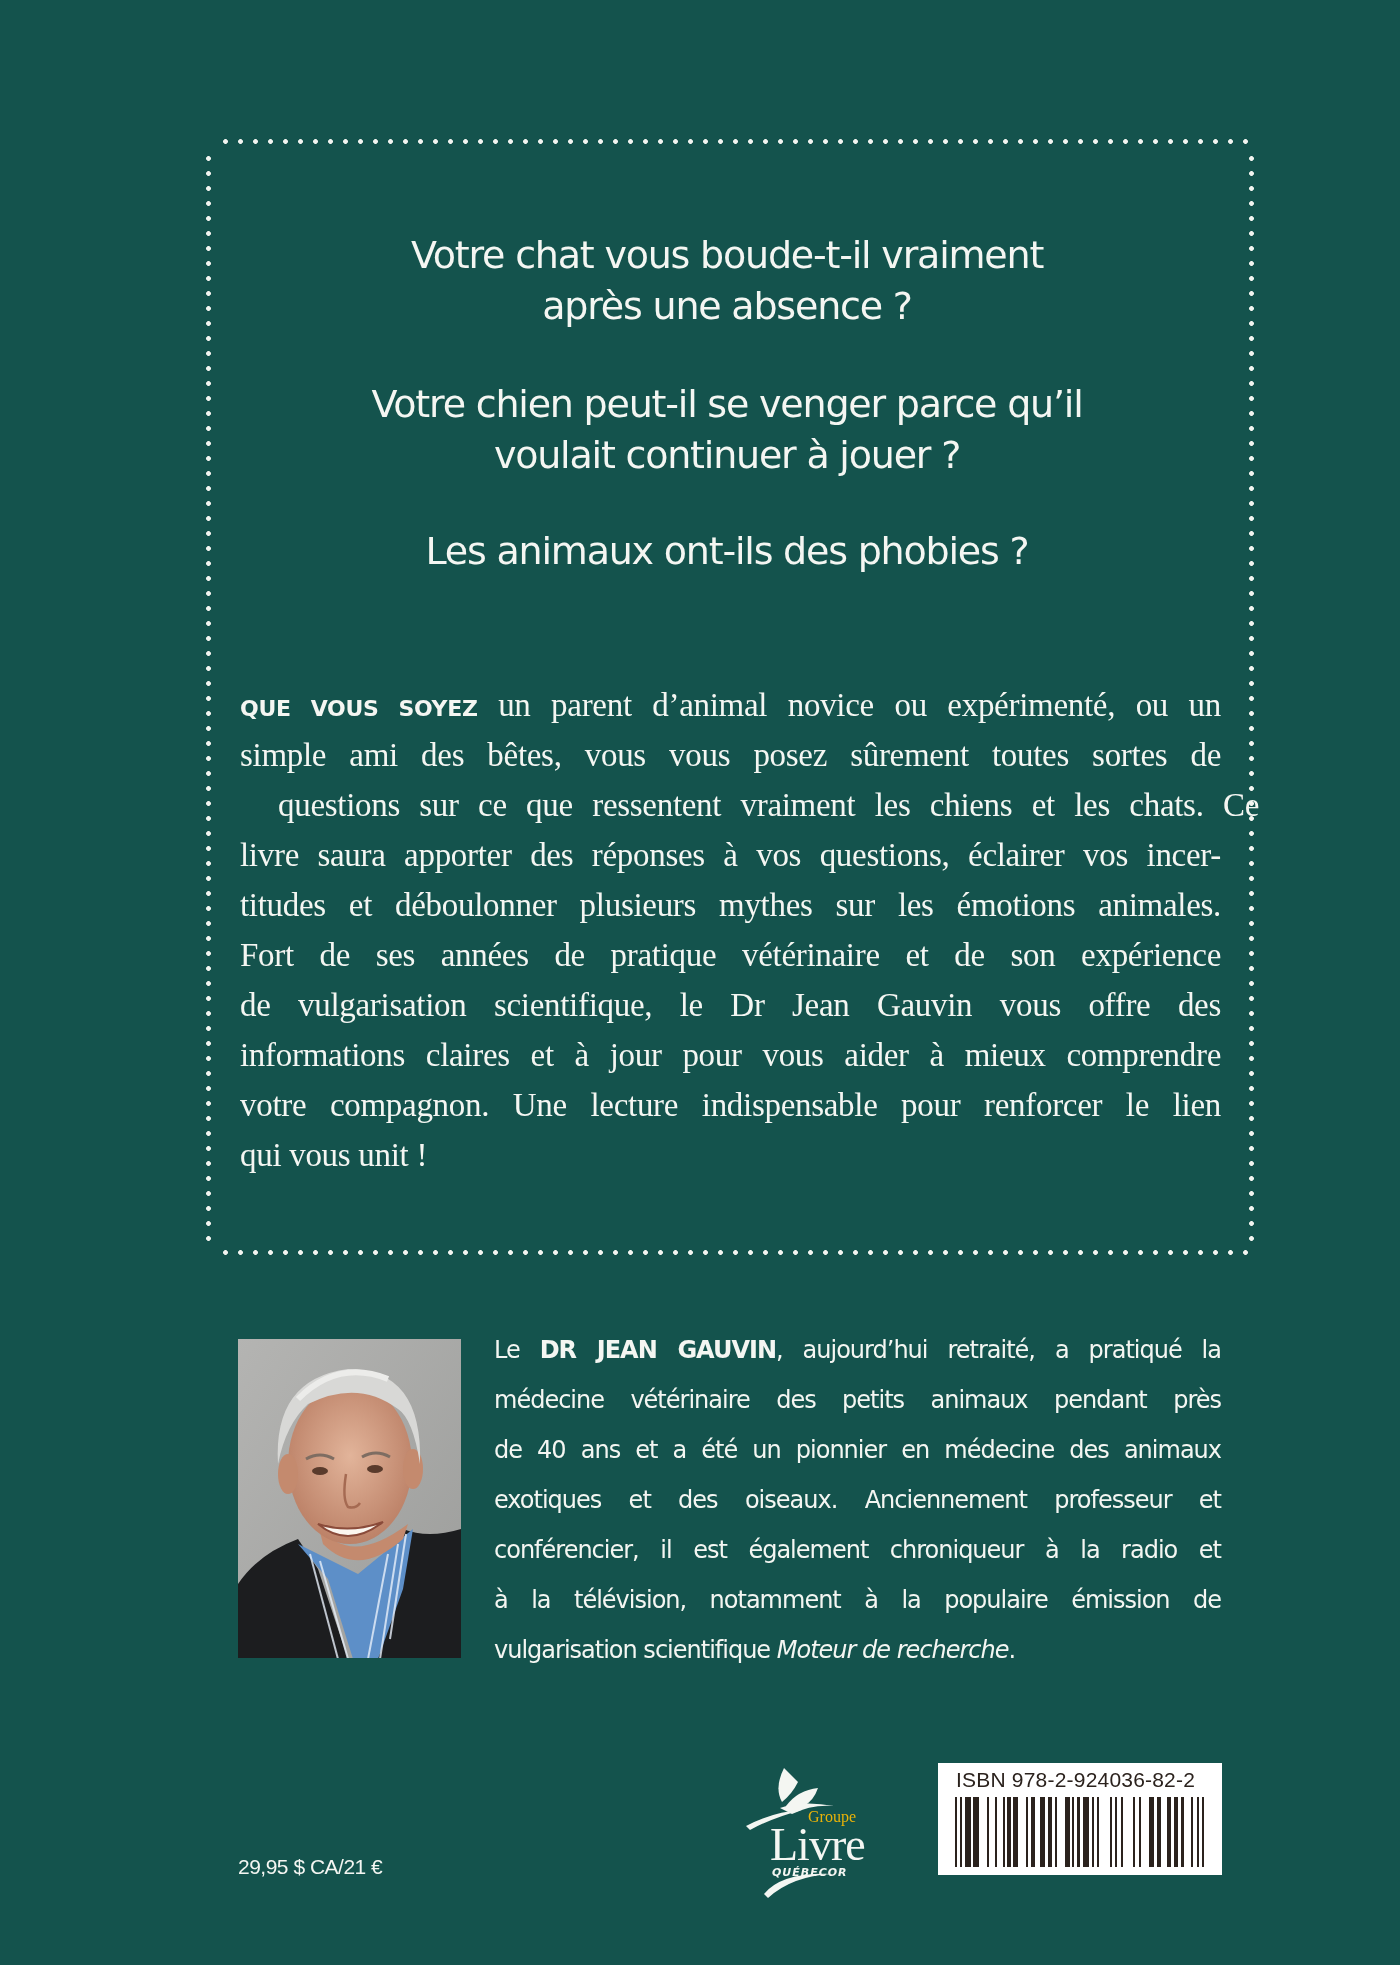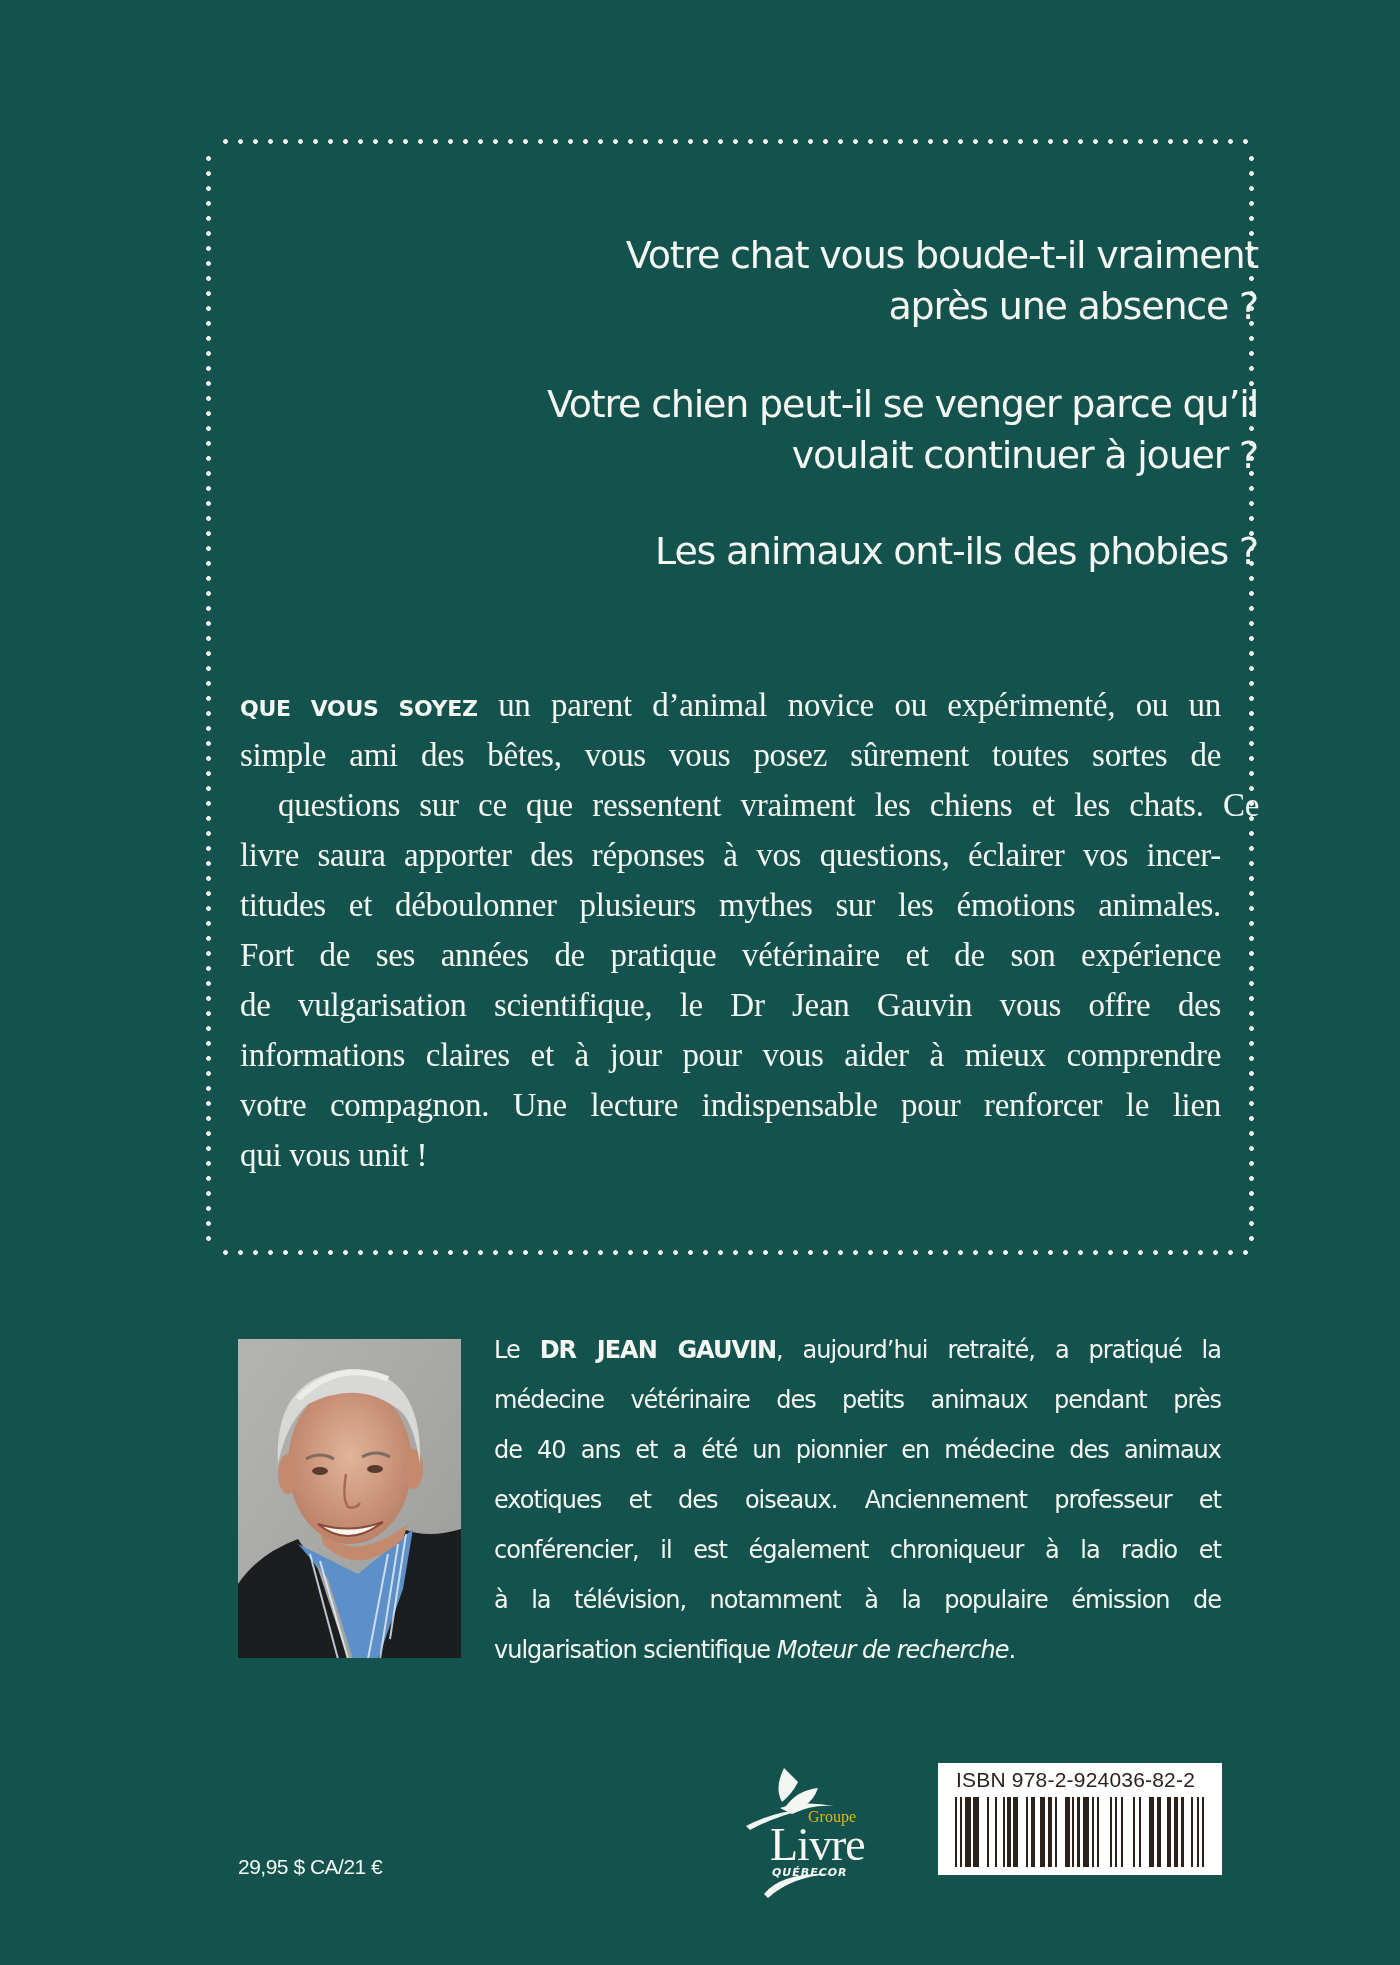--- a/index.html
+++ b/index.html
@@ -10,21 +10,21 @@
   
   .frame { position:absolute; left:206px; top:139px; width:1048px; height:1116px; }
   .dots-h { position:absolute; height:5px;
     background-image: radial-gradient(circle, #f2f4f0 2.1px, transparent 2.6px);
     background-size:15px 5px; background-repeat:repeat-x; }
   .dots-v { position:absolute; width:5px;
     background-image: radial-gradient(circle, #f2f4f0 2.1px, transparent 2.6px);
     background-size:5px 15px; background-repeat:repeat-y; }
 
   .question {
-    position:absolute; left:212px; width:1046px; text-align:right;
+    position:absolute; left:204px; width:1046px; text-align:center;
     font-family:"DejaVu Sans", sans-serif; font-size:38px; letter-spacing:-1.2px;
     line-height:51px; color:#f4f6f2;
   }
   .question span { display:block; white-space:nowrap; }
 
   .body-line {
     position:absolute; left:240px; width:981px; height:50px;
     font-family:"Liberation Serif", serif; font-size:33px; line-height:50px;
     text-align:justify; text-align-last:justify; white-space:nowrap; color:#f4f6f2;
     letter-spacing:-0.3px;

